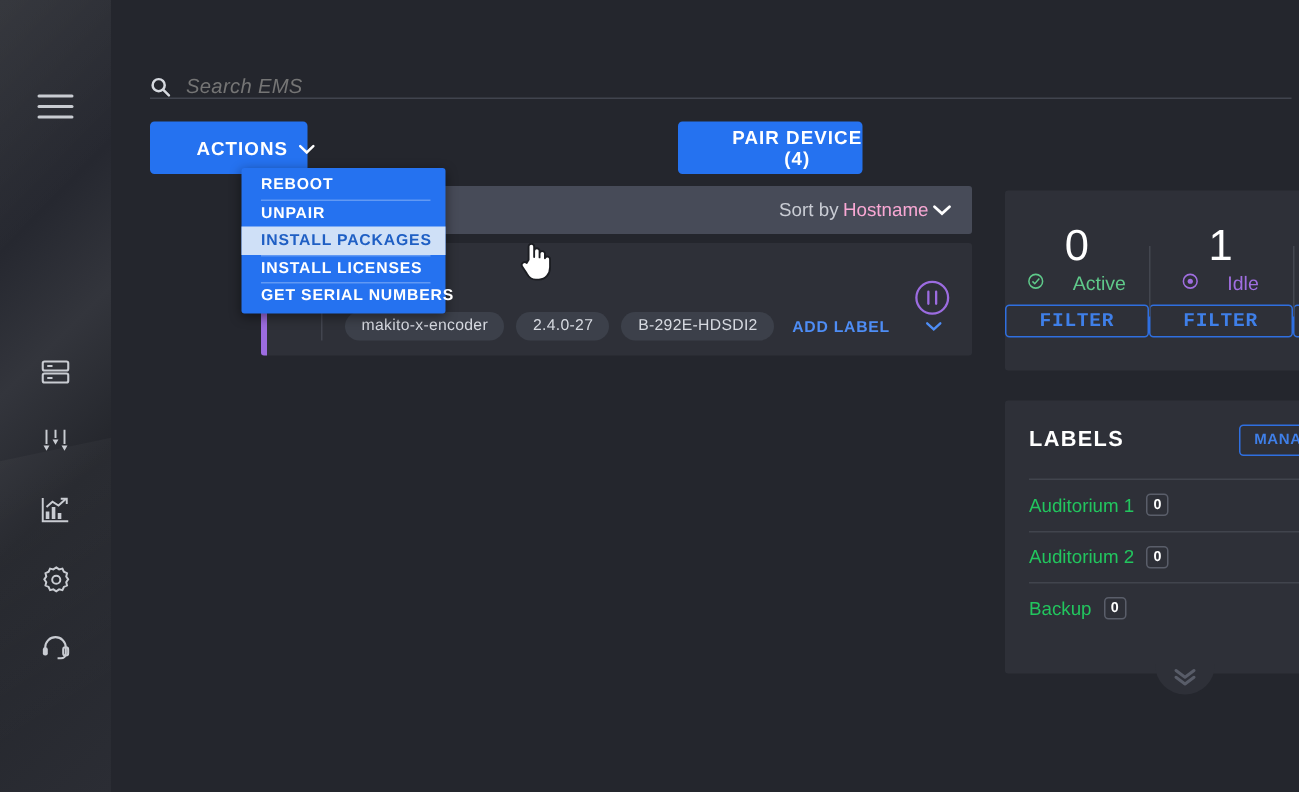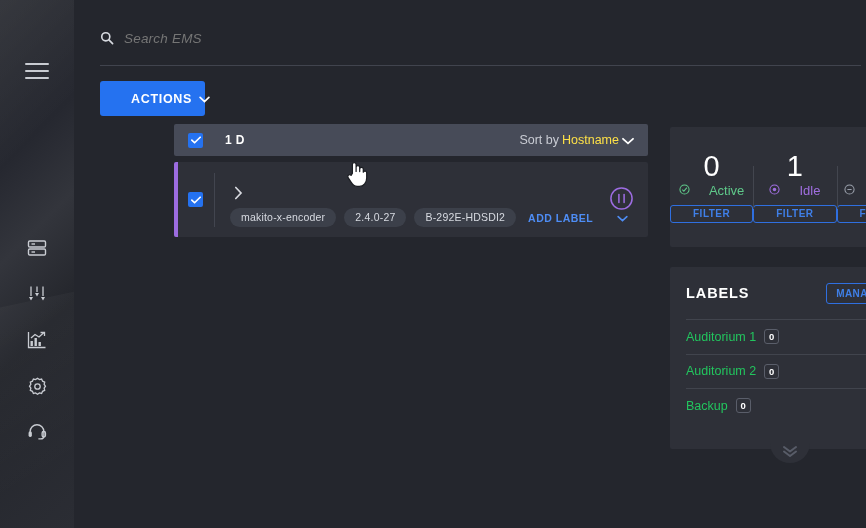--- a/index.html
+++ b/index.html
@@ -44,21 +44,21 @@
     cursor: pointer; z-index: 3;
   }
   .side-icon svg { display: block; }
 
   
   .main { position: absolute; left: 74px; top: 0; width: 792px; height: 528px; }
 
   .searchbar {
     position: absolute; left: 26px; top: 34px; width: 761px; height: 32px;
     border-bottom: 1px solid #41444e;
-    display: flex; align-items: flex-start; gap: 10px;
+    display: flex; align-items: flex-end; gap: 10px;
   }
   .search-icon { width: 14px; height: 14px; flex: none; margin-top: -3px; }
   .search-text {
     font-size: 13.5px; font-style: italic; color: #8e929c; letter-spacing: .2px;
     background: transparent; border: 0; outline: none; width: 500px;
     font-family: "Liberation Sans", sans-serif; margin-top: -3px;
   }
 
   .btn-primary {
     background: #2572f0; color: #fff; border: 0; border-radius: 3px;
@@ -105,21 +105,21 @@
   }
   .cb svg { display:block; }
   .hdr-cb { margin-left: 14px; }
   .hdr-count {
     margin-left: 22px; color: #ffffff; font-size: 12px; font-weight: bold; letter-spacing: .4px;
   }
   .sortwrap {
     margin-left: auto; margin-right: 14px; display: flex; align-items: center; gap: 3px;
   }
   .sort-label { color: #c9ccd4; font-size: 12.5px; }
-  .sort-value { color: #fde047; font-size: 12.5px; }
+  .sort-value { color: #f9a8d4; font-size: 12.5px; }
 
   
   .device-card {
     position: absolute; left: 100px; top: 162px; width: 474px; height: 75px;
     background: #2e3038; border-radius: 2px; z-index: 5;
   }
   .accent { position: absolute; left: 0; top: 0; width: 4px; height: 100%;
     background: #9c6ce0; border-radius: 2px 0 0 2px; }
   .dev-cb { position: absolute; left: 14px; top: 30px; }
   .dev-divider { position: absolute; left: 40px; top: 11px; width: 1px; height: 54px; background: #42454f; }
@@ -144,22 +144,22 @@
     flex: 1; display: flex; flex-direction: column; align-items: center; gap: 3px;
     position: relative;
   }
   .stat + .stat:before {
     content: ""; position: absolute; left: 0; top: 14px; bottom: 14px; width: 1px; background: #43464f;
   }
   .stat-num { font-size: 29px; color: #ffffff; font-weight: normal; line-height: 1; }
   .stat-lbl { font-size: 13px; display: flex; align-items: center; gap: 19px; line-height: 1; }
   .filter-btn {
     margin-top: 5px; border: 1px solid #2f6fe0; color: #3f7fe8; background: transparent;
-    border-radius: 3px; font-size: 10px; font-weight: bold; letter-spacing: .5px;
-    padding: 2px 22px 3px; cursor: pointer; font-family: Liberation Sans, sans-serif;
+    border-radius: 3px; font-size: 13px; font-weight: bold; letter-spacing: .5px;
+    padding: 2px 22px 3px; cursor: pointer; font-family: Liberation Mono, monospace;
   }
 
   .labels-panel { left: 596px; top: 267px; width: 239px; height: 182px; padding: 0 16px; }
   .labels-head {
     height: 52px; display: flex; align-items: center; justify-content: space-between;
   }
   .labels-title { font-size: 14.5px; font-weight: bold; letter-spacing: .9px; color: #ffffff; }
   .manage-btn {
     border: 1px solid #2f6fe0; color: #3f7fe8; background: transparent;
     border-radius: 3px; font-size: 10px; font-weight: bold; letter-spacing: .4px;
@@ -265,20 +265,23 @@
 
     <button class="btn-primary actions-btn">
       <span>ACTIONS</span>
       <span>
         <svg width="11" height="7" viewBox="0 0 12 8" fill="none" stroke="#fff" stroke-width="1.9" stroke-linecap="round">
           <polyline points="1,1.6 6,6.4 11,1.6"></polyline>
         </svg>
       </span>
     </button>
 
+    <button class="btn-primary pair-btn">
+      <span>PAIR DEVICE (4)</span>
+    </button>
 
     <div class="list-header">
       <div class="cb hdr-cb">
         <svg width="10" height="8" viewBox="0 0 12 9" fill="none" stroke="#fff" stroke-width="2" stroke-linecap="round" stroke-linejoin="round">
           <polyline points="1,4.6 4.3,7.8 11,1.2"></polyline>
         </svg>
       </div>
       <span class="hdr-count">1 D</span>
       <div class="sortwrap">
         <span class="sort-label">Sort by</span>
@@ -323,20 +326,27 @@
         <span>
           <svg width="25" height="25" viewBox="0 0 26 26" fill="none" stroke="#9c6ce0" stroke-width="1.6">
             <circle cx="13" cy="13" r="11"></circle>
             <line x1="10.3" y1="8.8" x2="10.3" y2="17.2" stroke-linecap="round"></line>
             <line x1="15.7" y1="8.8" x2="15.7" y2="17.2" stroke-linecap="round"></line>
           </svg>
         </span>
       </div>
     </div>
 
+    <div class="dropdown">
+      <div class="dd-item">REBOOT</div>
+      <div class="dd-item">UNPAIR</div>
+      <div class="dd-item active">INSTALL PACKAGES</div>
+      <div class="dd-item">INSTALL LICENSES</div>
+      <div class="dd-item">GET SERIAL NUMBERS</div>
+    </div>
 
     <div class="cursor-hand">
       <svg width="22" height="28" viewBox="0 0 22 28">
         <path d="M6.4 13.2 V4.4 a1.85 1.85 0 0 1 3.7 0 V11.4 V7.3 a1.8 1.8 0 0 1 3.6 0 V11.6 V9.2 a1.8 1.8 0 0 1 3.6 0 V12.2 a1.75 1.75 0 0 1 3.4 .6 v5.3 c0 4.6 -3 8.3 -7.4 8.3 h-2.1 c-3 0 -4.6 -1.5 -6 -4 L2.1 17.6 a1.9 1.9 0 0 1 3 -2.3 Z" fill="#ffffff" stroke="#1b1d22" stroke-width="1.25" stroke-linejoin="round"></path>
       </svg>
     </div>
 
     <div class="panel stats-panel">
       <div class="stat-row">
         <div class="stat">

